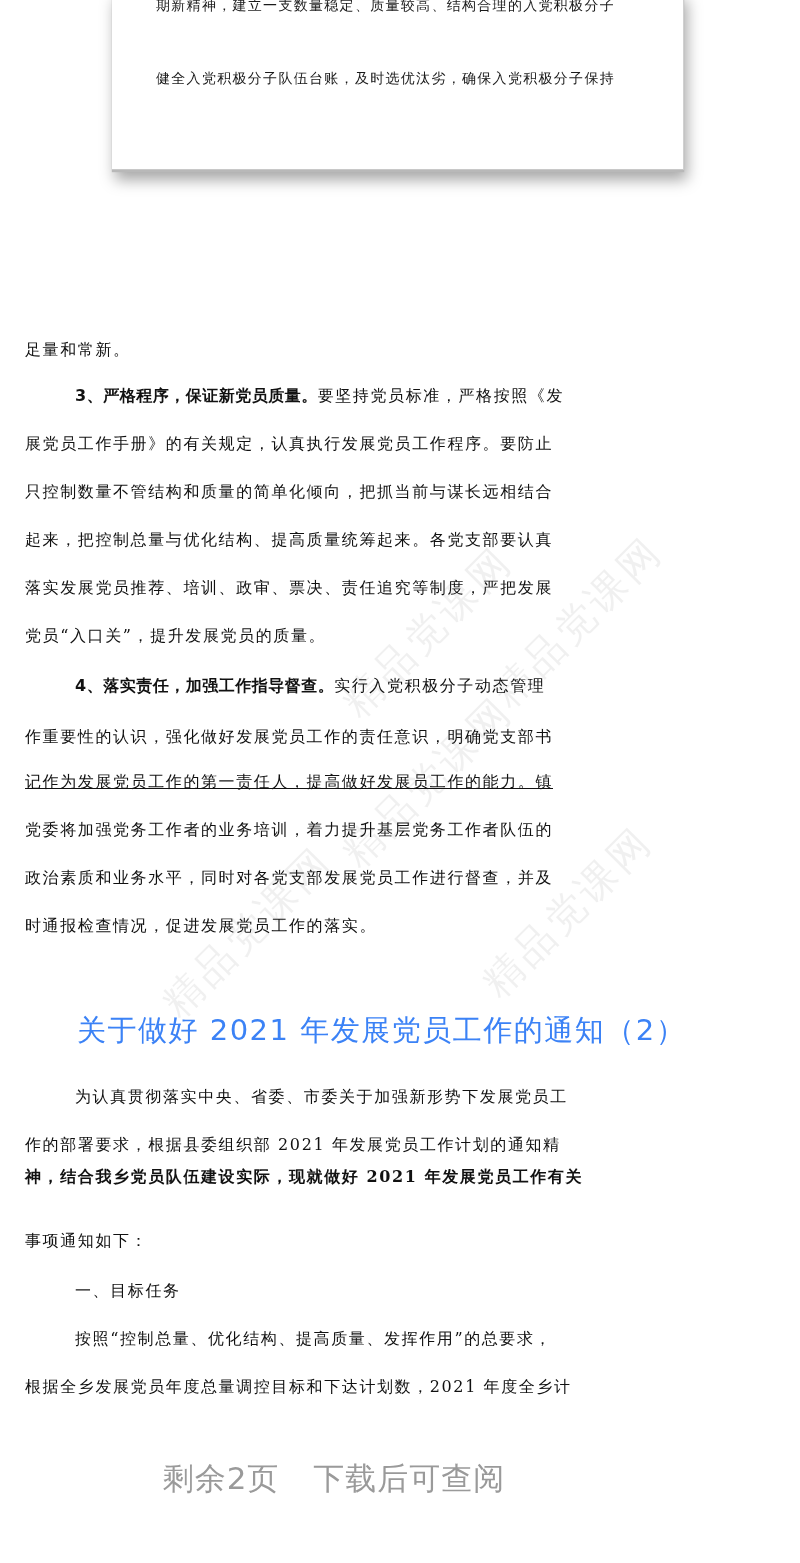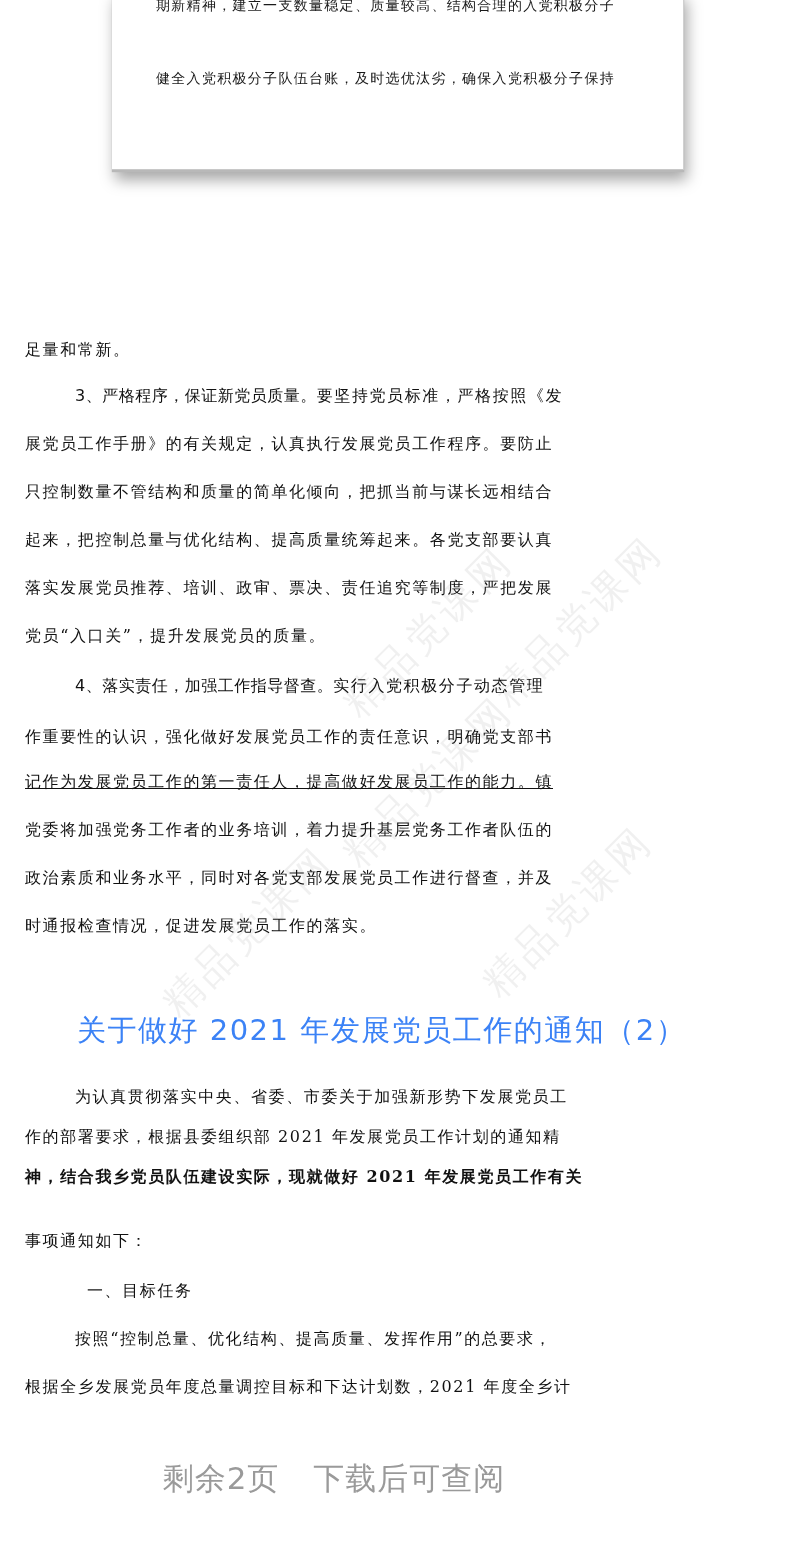--- a/index.html
+++ b/index.html
@@ -53,21 +53,21 @@
       left: 0;
       height: 48px;
       font-size: 16px;
       line-height: 48px;
       white-space: nowrap;
       letter-spacing: 1.6px;
     }
     .line.indent { left: 50px; }
     .bold {
       font-family: "DejaVu Sans", "Liberation Sans", sans-serif;
-      font-weight: normal;
+      font-weight: bold;
       letter-spacing: 0.5px;
     }
     .title {
       position: absolute;
       left: 77px;
       top: 1006px;
       font-family: "DejaVu Sans", "Liberation Sans", sans-serif;
       font-size: 29px;
       line-height: 48px;
       letter-spacing: 1.5px;
@@ -131,23 +131,23 @@
   <div class="line" style="top:432px;text-decoration:underline;">记作为发展党员工作的第一责任人，提高做好发展员工作的能力。镇</div>
   <div class="line" style="top:480px;">党委将加强党务工作者的业务培训，着力提升基层党务工作者队伍的</div>
   <div class="line" style="top:528px;">政治素质和业务水平，同时对各党支部发展党员工作进行督查，并及</div>
   <div class="line" style="top:576px;">时通报检查情况，促进发展党员工作的落实。</div>
 </div>
 
 <div class="title">关于做好 2021 年发展党员工作的通知（2）</div>
 
 <div class="doc" style="top:1073px;">
   <div class="line indent" style="top:0px;">为认真贯彻落实中央、省委、市委关于加强新形势下发展党员工</div>
-  <div class="line" style="top:40px;">作的部署要求，根据县委组织部 2021 年发展党员工作计划的通知精</div>
+  <div class="line" style="top:48px;">作的部署要求，根据县委组织部 2021 年发展党员工作计划的通知精</div>
   <div class="line" style="top:80px;font-weight:bold;">神，结合我乡党员队伍建设实际，现就做好 2021 年发展党员工作有关</div>
   <div class="line" style="top:144px;">事项通知如下：</div>
-  <div class="line indent" style="top:194px;margin-left:12px;">一、目标任务</div>
+  <div class="line indent" style="top:194px;">一、目标任务</div>
   <div class="line indent" style="top:242px;">按照“控制总量、优化结构、提高质量、发挥作用”的总要求，</div>
   <div class="line" style="top:290px;">根据全乡发展党员年度总量调控目标和下达计划数，2021 年度全乡计</div>
 </div>
 
 <div class="remaining">
   <span>剩余2页</span><span class="gap"></span><span>下载后可查阅</span>
 </div>
 
 </body></html>

